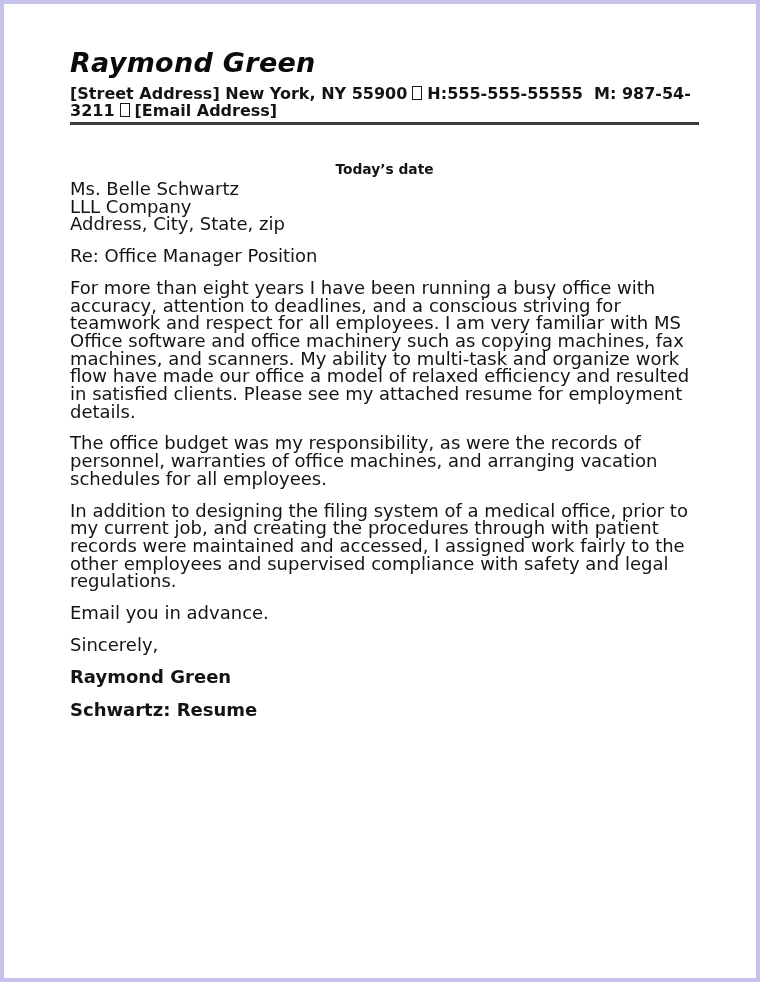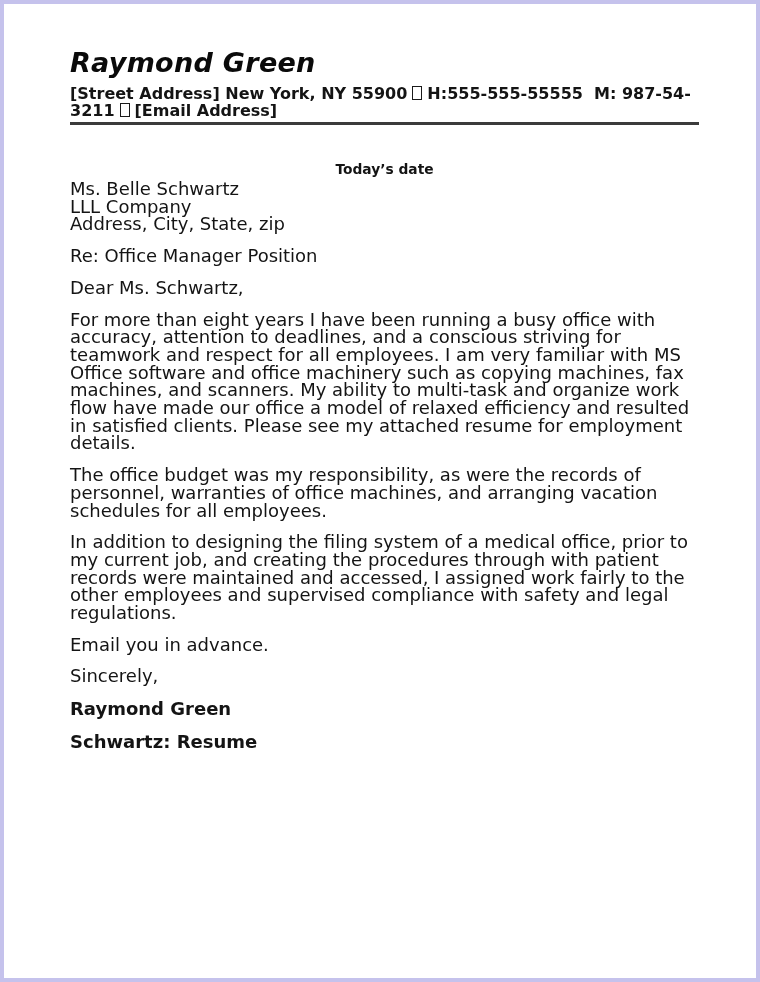--- a/index.html
+++ b/index.html
@@ -78,21 +78,20 @@
     <p class="date">Today’s date</p>
 
     <div class="block">
       <span class="addr-line">Ms. Belle Schwartz</span>
       <span class="addr-line">LLL Company</span>
       <span class="addr-line">Address, City, State, zip</span>
     </div>
 
     <p class="para">Re: Office Manager Position</p>
 
-    <p class="para">Dear Ms. Schwartz,</p>
 
     <p class="para">For more than eight years I have been running a busy office with accuracy, attention to deadlines, and a conscious striving for teamwork and respect for all employees. I am very familiar with MS Office software and office machinery such as copying machines, fax machines, and scanners. My ability to multi-task and organize work flow have made our office a model of relaxed efficiency and resulted in satisfied clients. Please see my attached resume for employment details.</p>
     <p class="para">The office budget was my responsibility, as were the records of personnel, warranties of office machines, and arranging vacation schedules for all employees.</p>
     <p class="para">In addition to designing the filing system of a medical office, prior to my current job, and creating the procedures through with patient records were maintained and accessed, I assigned work fairly to the other employees and supervised compliance with safety and legal regulations.</p>
     <p class="para">Email you in advance.</p>
 
     <div class="sig-block">
       <p class="para">Sincerely,</p>
       <p class="para bold-line">Raymond Green</p>
       <p class="para bold-line">Schwartz: Resume</p>

